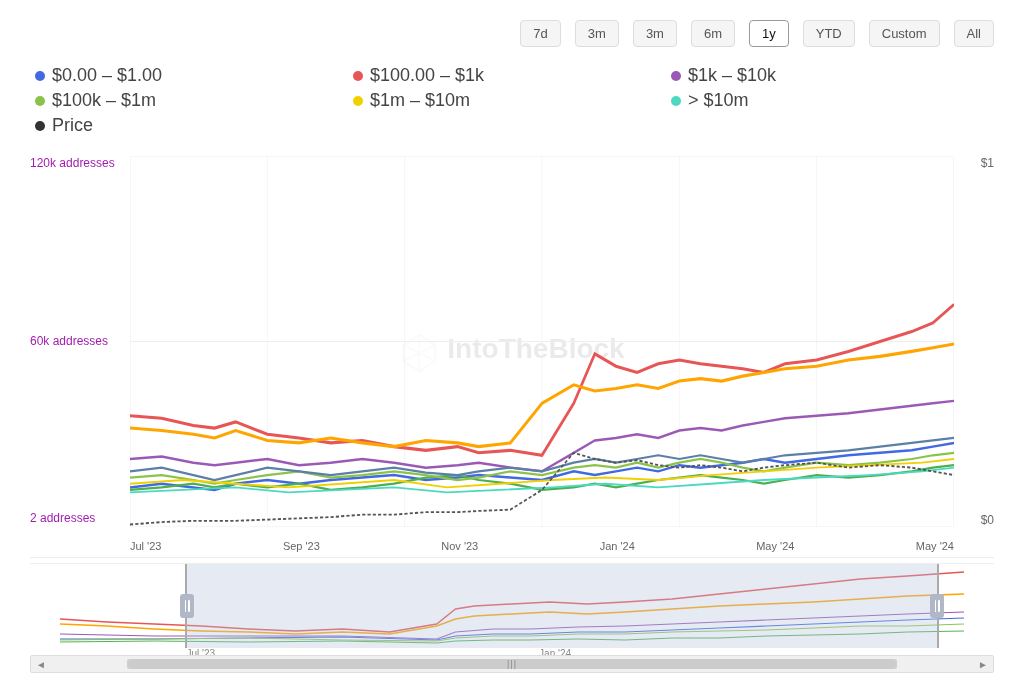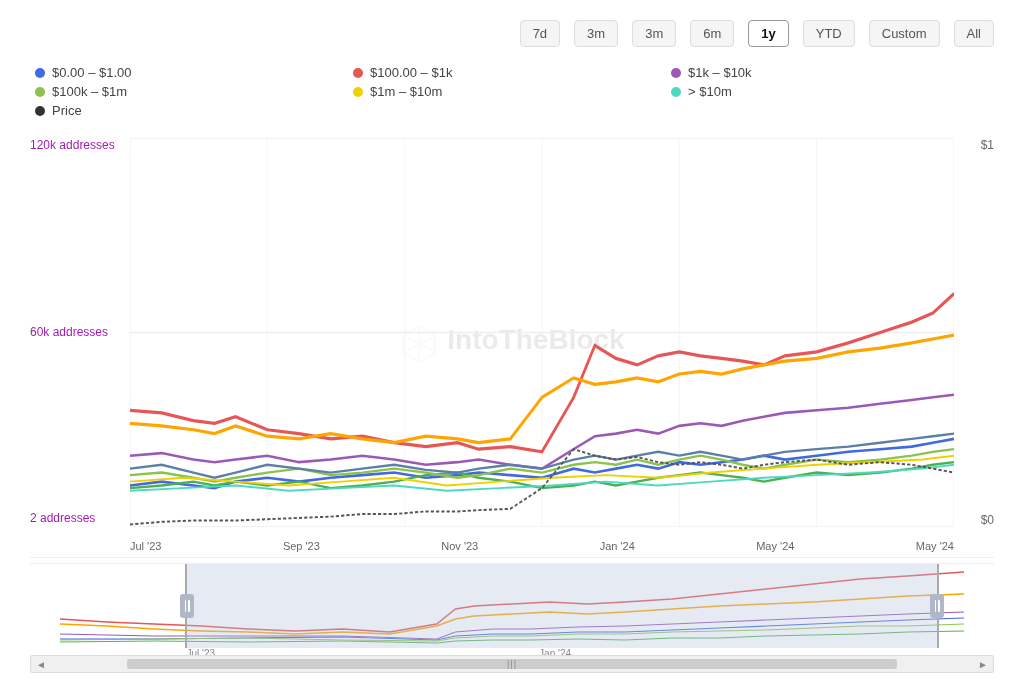--- a/index.html
+++ b/index.html
@@ -38,38 +38,38 @@
       background: #f5f5f5;
       cursor: pointer;
       font-size: 13px;
       color: #555;
       font-weight: 400;
     }
 
     .time-btn.active {
       background: #fff;
       border-color: #999;
-      font-weight: 700;
+      font-weight: 400;
       color: #111;
     }
 
     
     .legend {
       display: grid;
       grid-template-columns: repeat(3, 1fr);
       gap: 4px 0;
       margin-bottom: 20px;
       padding: 0 5px;
     }
 
     .legend-item {
       display: flex;
       align-items: center;
       gap: 7px;
-      font-size: 13px;
+      font-size: 18px;
       color: #444;
     }
 
     .legend-dot {
       width: 10px;
       height: 10px;
       border-radius: 50%;
       flex-shrink: 0;
     }
 

